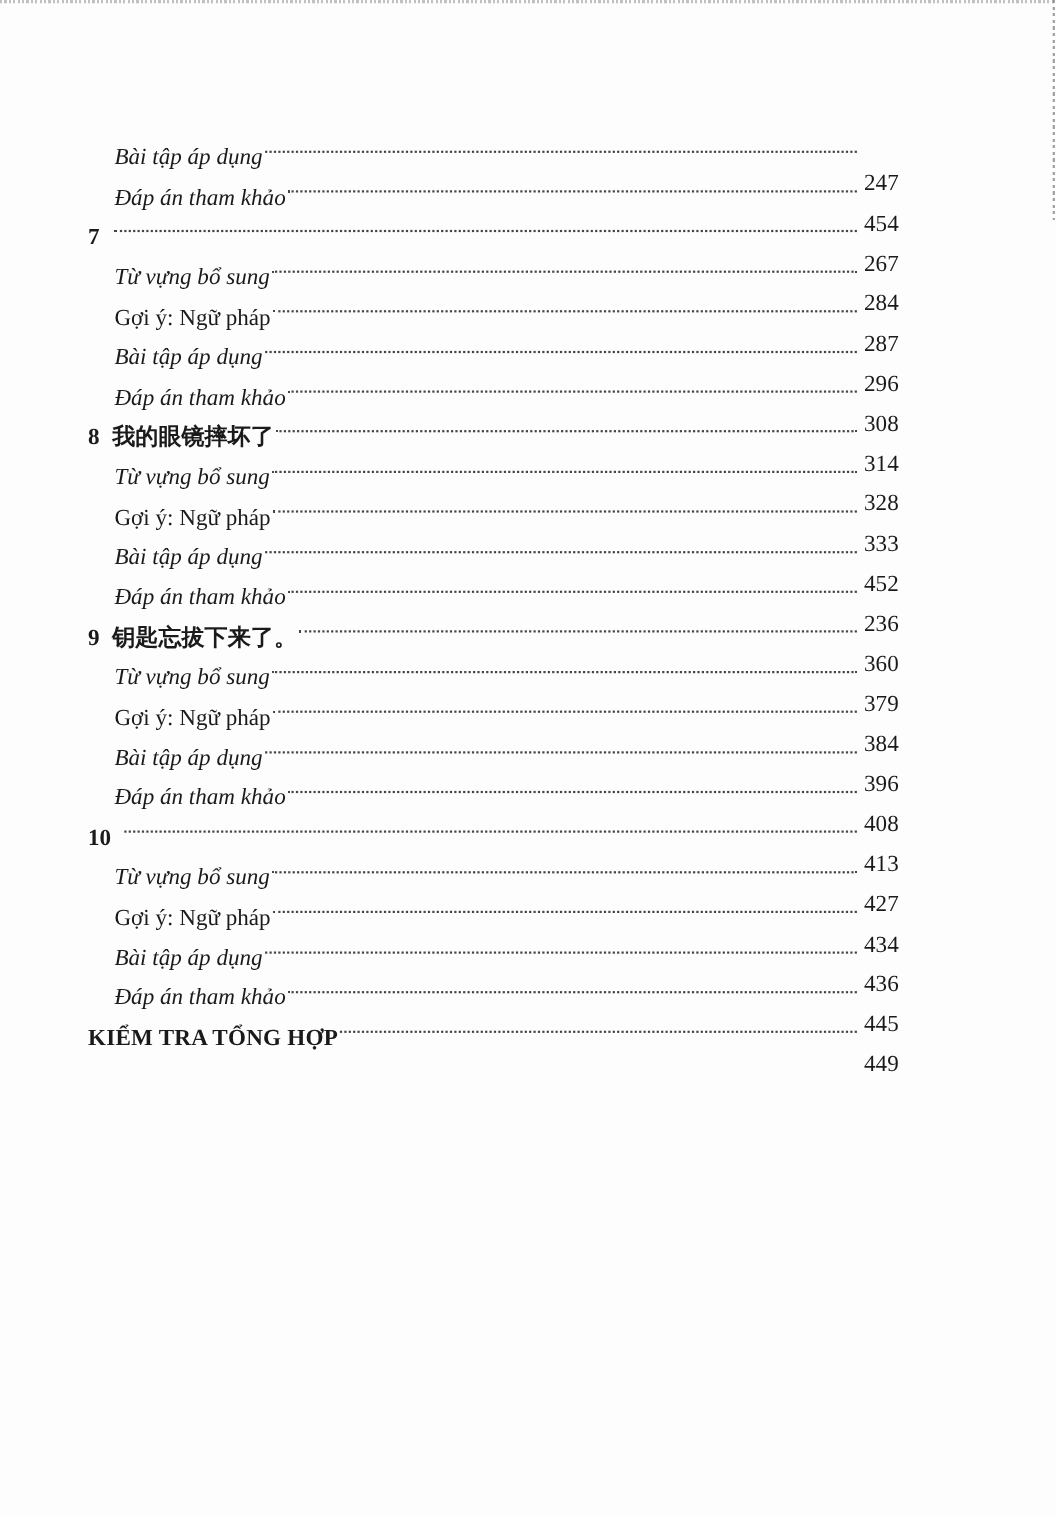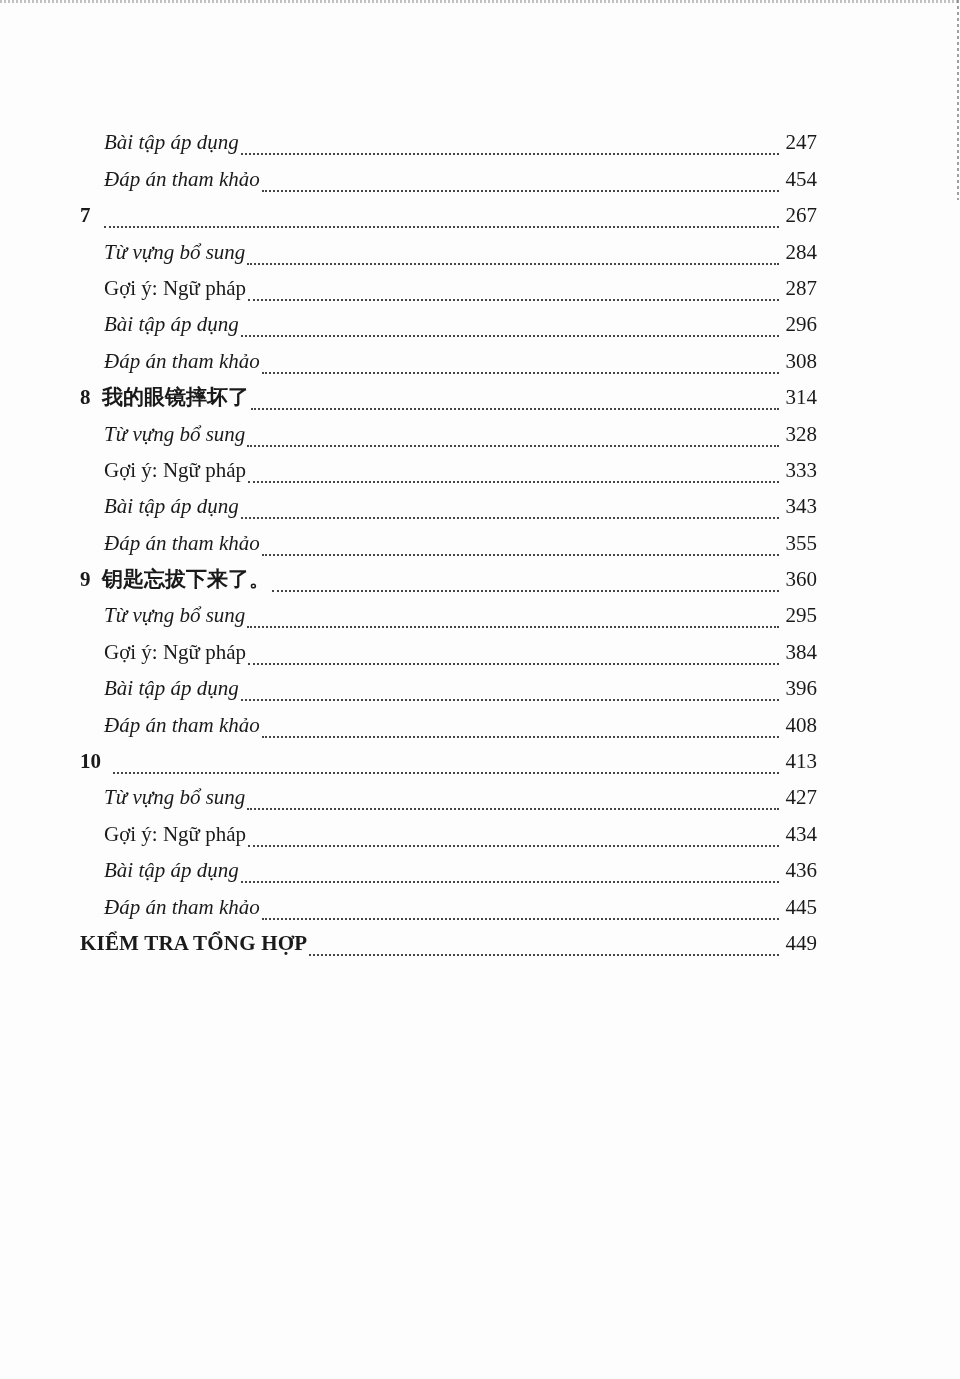--- a/index.html
+++ b/index.html
@@ -14,21 +14,21 @@
   }
   .scan-right {
     position: absolute; right: 1px; top: 0; width: 2px; height: 200px;
     background: repeating-linear-gradient(180deg, #777 0 3px, transparent 3px 6px);
     opacity: 0.7;
   }
   .toc {
     position: absolute; left: 80px; top: 124px; width: 737px;
   }
   .row {
-    display: flex; align-items: flex-end; height: 36.4px; font-size: 21px; line-height: 36px;
+    display: flex; align-items: center; height: 36.4px; font-size: 21px; line-height: 36px;
   }
   .row.sub { padding-left: 24px; }
   .row .num { font-weight: bold; margin-right: 10px; min-width: 12px; display: inline-block; }
   .row.chapter .title { font-weight: bold; }
   .row.italic .title { font-style: italic; }
   .row.bold .title { font-weight: normal; }
   .row.heading .title { font-weight: bold; letter-spacing: 0.2px; }
   .dots {
     flex: 1; margin: 0 2px; height: 1px; position: relative; top: -5px;
     border-bottom: 2px dotted #444;
@@ -89,37 +89,37 @@
       <span class="page">328</span>
     </div>
   <div class="row sub bold">
       <span class="title">Gợi ý: Ngữ pháp</span>
       <span class="dots"></span>
       <span class="page">333</span>
     </div>
   <div class="row sub italic">
       <span class="title">Bài tập áp dụng</span>
       <span class="dots"></span>
-      <span class="page">343</span>
+      <span class="page">452</span>
     </div>
   <div class="row sub italic">
       <span class="title">Đáp án tham khảo</span>
       <span class="dots"></span>
-      <span class="page">355</span>
+      <span class="page">236</span>
     </div>
   <div class="row chapter">
       <span class="num">9</span>
       <span class="title">钥匙忘拔下来了。</span>
       <span class="dots"></span>
       <span class="page">360</span>
     </div>
   <div class="row sub italic">
       <span class="title">Từ vựng bổ sung</span>
       <span class="dots"></span>
-      <span class="page">295</span>
+      <span class="page">379</span>
     </div>
   <div class="row sub bold">
       <span class="title">Gợi ý: Ngữ pháp</span>
       <span class="dots"></span>
       <span class="page">384</span>
     </div>
   <div class="row sub italic">
       <span class="title">Bài tập áp dụng</span>
       <span class="dots"></span>
       <span class="page">396</span>

